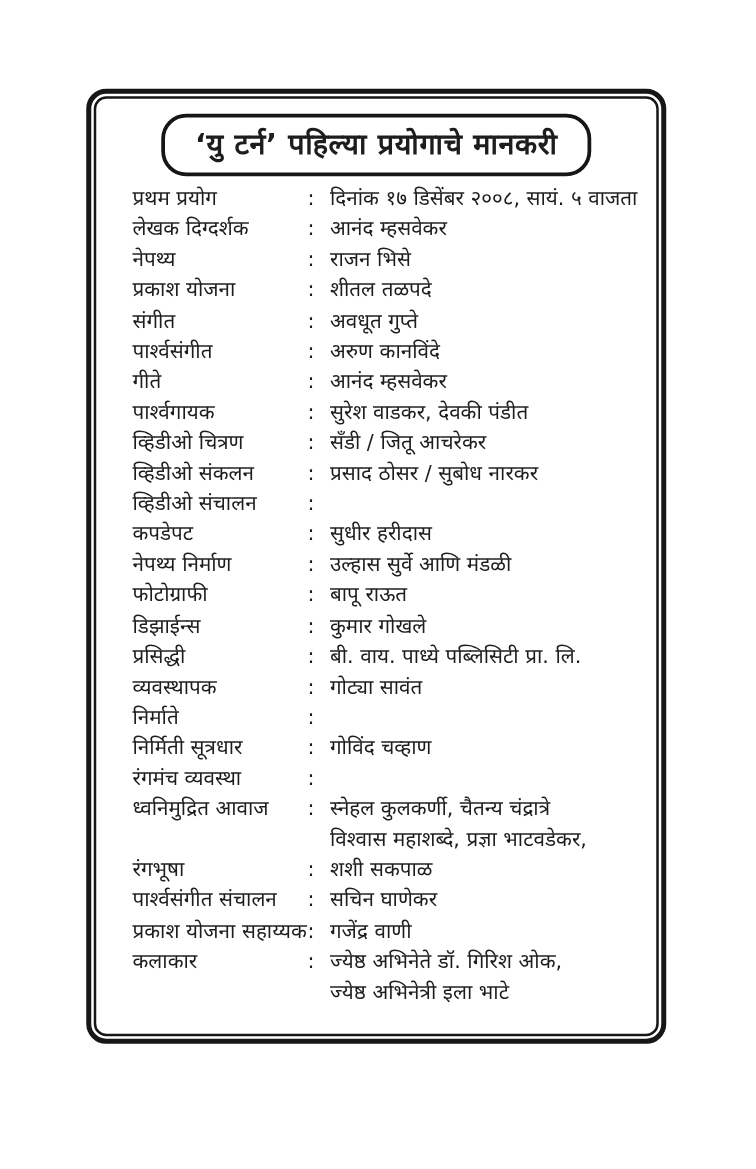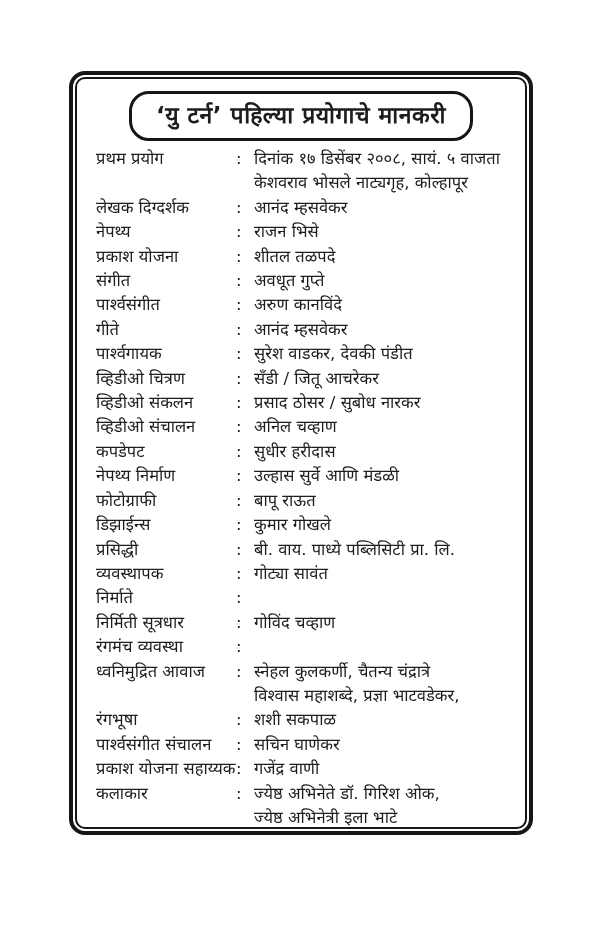--- a/index.html
+++ b/index.html
@@ -56,20 +56,21 @@
     line-height: 24.4px;
   }
   .row {
     display: flex;
     align-items: flex-start;
   }
   .label {
     flex: 0 0 140px;
     width: 140px;
     white-space: nowrap;
+    margin-left: 10px;
   }
   .colon {
     flex: 0 0 18px;
     width: 18px;
     text-align: left;
   }
   .value {
     flex: 1;
     min-width: 0;
   }
@@ -86,21 +87,20 @@
       <div class="title-box">
         <span>‘यु टर्न’ पहिल्या प्रयोगाचे मानकरी</span>
       </div>
     </div>
     <div class="credits">
         <div class="row">
     <span class="label">प्रथम प्रयोग</span>
     <span class="colon">:</span>
     <div class="value">
             <div class="value-line">दिनांक १७ डिसेंबर २००८, सायं. ५ वाजता</div>
-            <div class="value-line">केशवराव भोसले नाट्यगृह, कोल्हापूर</div>
           </div>
   </div>
         <div class="row">
     <span class="label">लेखक दिग्दर्शक</span>
     <span class="colon">:</span>
     <div class="value">
             <div class="value-line">आनंद म्हसवेकर</div>
           </div>
   </div>
         <div class="row">
@@ -155,23 +155,20 @@
         <div class="row">
     <span class="label">व्हिडीओ संकलन</span>
     <span class="colon">:</span>
     <div class="value">
             <div class="value-line">प्रसाद ठोसर / सुबोध नारकर</div>
           </div>
   </div>
         <div class="row">
     <span class="label">व्हिडीओ संचालन</span>
     <span class="colon">:</span>
-    <div class="value">
-            <div class="value-line">अनिल चव्हाण</div>
-          </div>
   </div>
         <div class="row">
     <span class="label">कपडेपट</span>
     <span class="colon">:</span>
     <div class="value">
             <div class="value-line">सुधीर हरीदास</div>
           </div>
   </div>
         <div class="row">
     <span class="label">नेपथ्य निर्माण</span>

